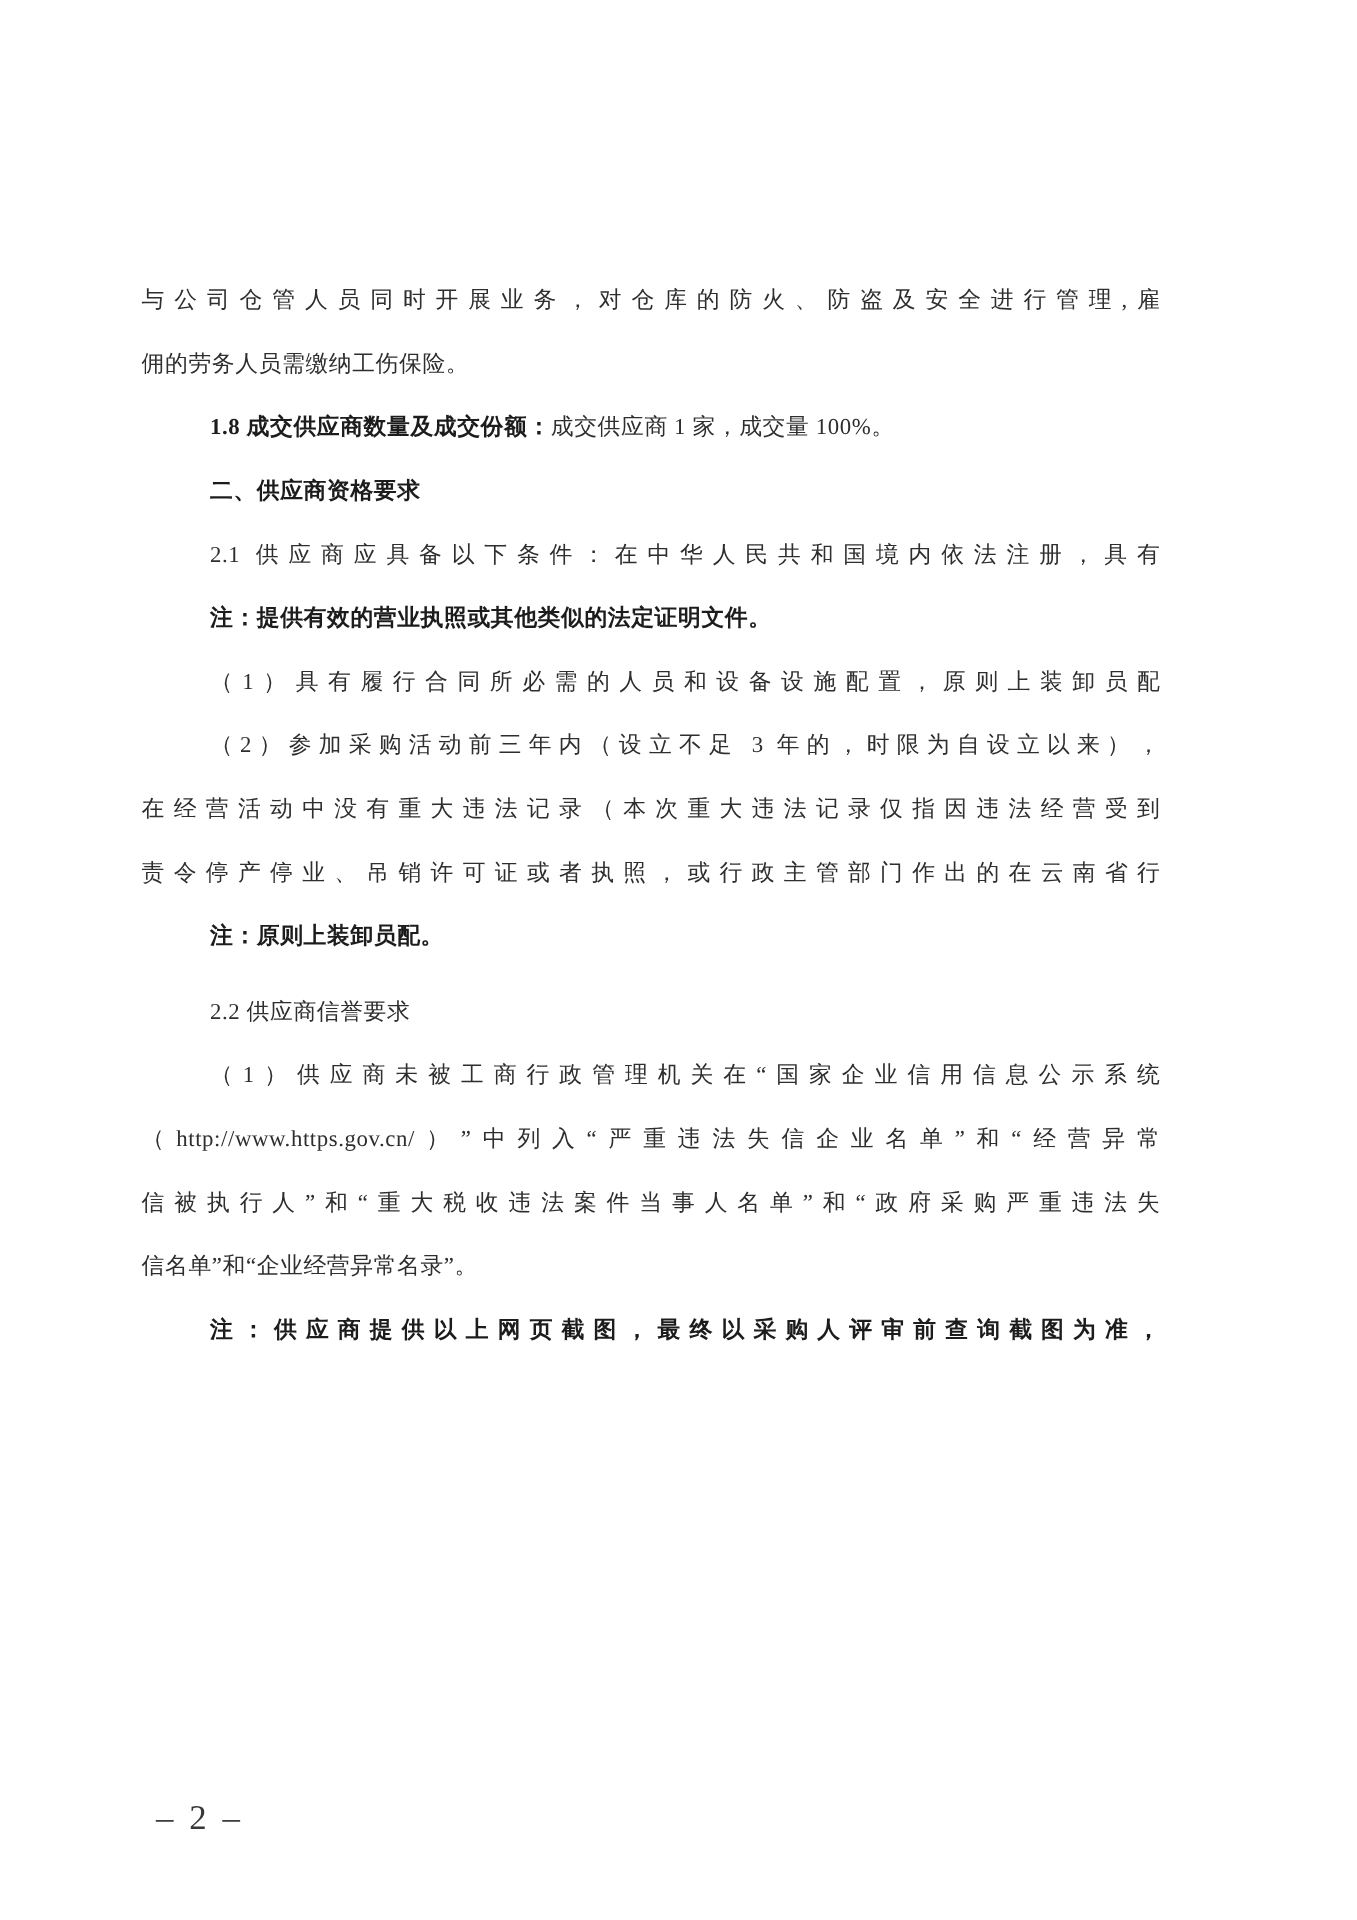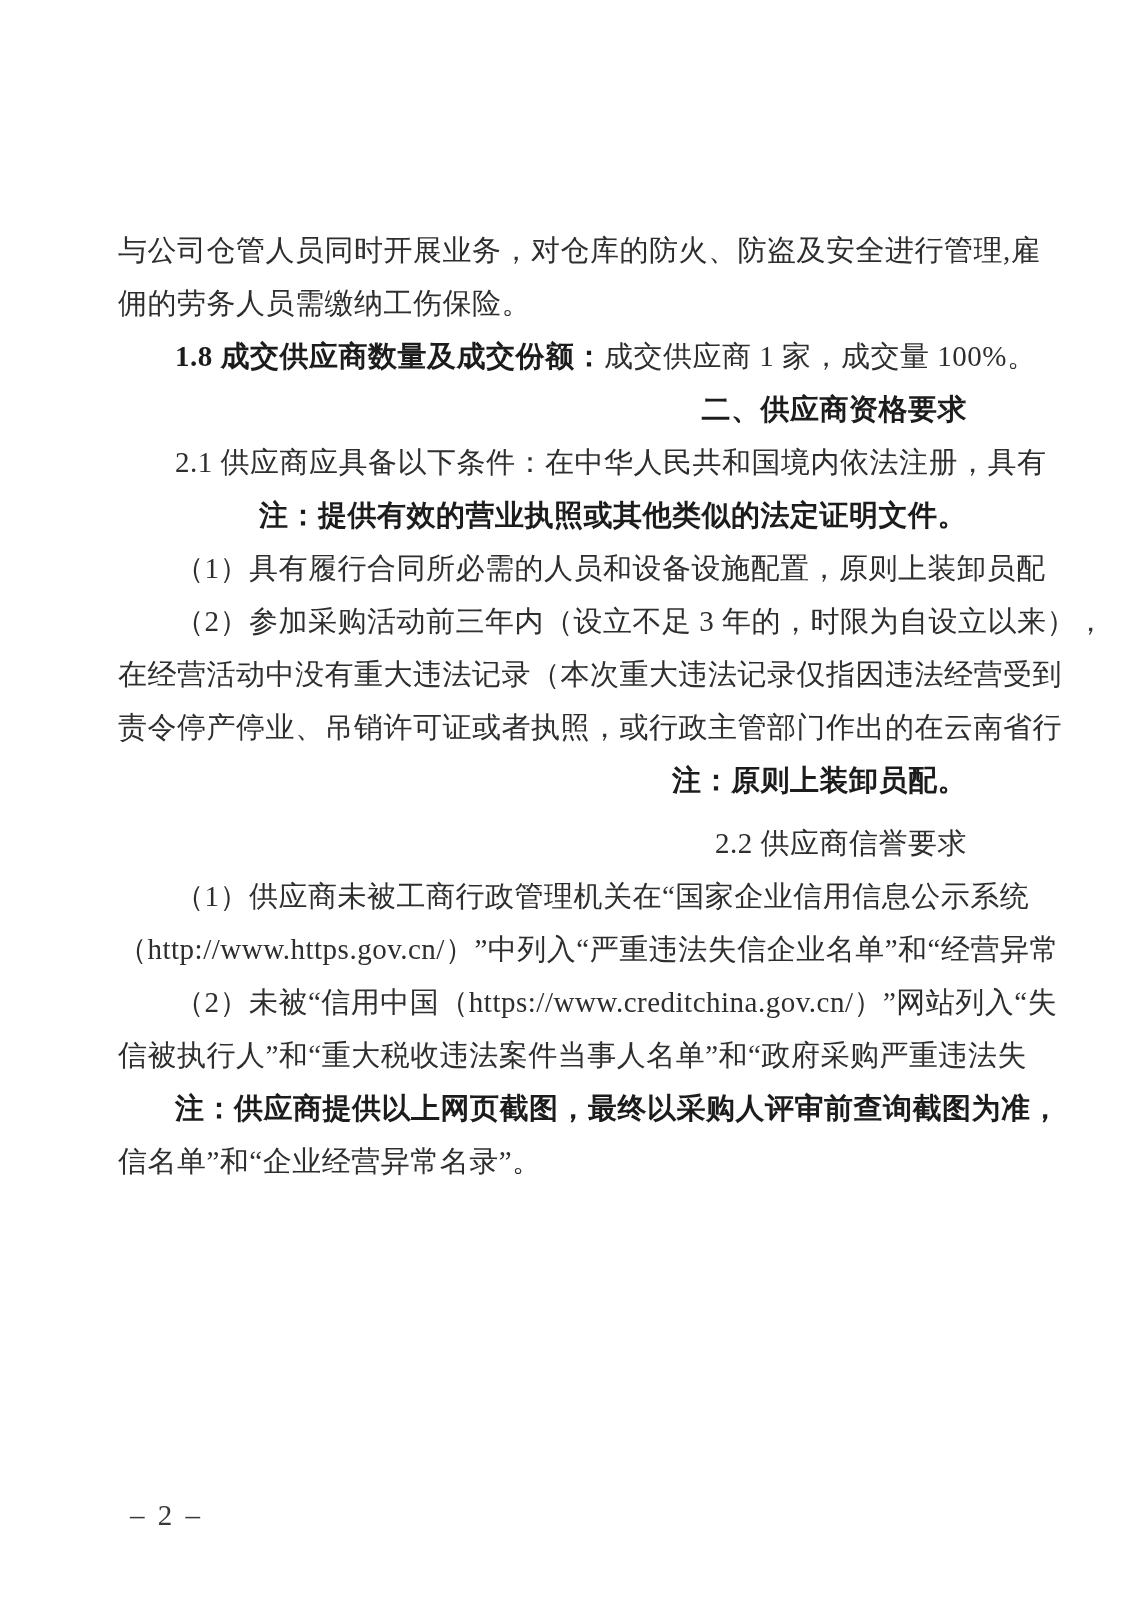--- a/index.html
+++ b/index.html
@@ -15,31 +15,31 @@
     width: 1131px;
     height: 1600px;
     background: #ffffff;
     overflow: hidden;
   }
   #doc-lines {
     position: absolute;
     left: 118px;
     top: 224px;
     width: 849px;
-    font-size: 29px;
+    font-size: 19px;
     color: #2e2e2e;
     letter-spacing: 0.5px;
   }
   .line {
     height: 53px;
     line-height: 53px;
     white-space: nowrap;
     overflow: visible;
   }
-  .ind { text-indent: 57px; text-align: right; }
+  .ind { text-indent: 57px; }
   .j {
     text-align: justify;
     text-align-last: justify;
     text-justify: inter-character;
   }
   .gap { margin-top: 10px; }
   .run { font-weight: normal; }
   .run.b { font-weight: bold; color: #1c1c1c; }
   #page-number {
     position: absolute;
@@ -65,19 +65,18 @@
       <div class="line j ind"><span class="run">2.1 供应商应具备以下条件：在中华人民共和国境内依法注册，具有</span></div>
       <div class="line ind"><span class="run b">注：提供有效的营业执照或其他类似的法定证明文件。</span></div>
       <div class="line j ind"><span class="run">（1）具有履行合同所必需的人员和设备设施配置，原则上装卸员配</span></div>
       <div class="line j ind"><span class="run">（2）参加采购活动前三年内（设立不足 3 年的，时限为自设立以来），</span></div>
       <div class="line j"><span class="run">在经营活动中没有重大违法记录（本次重大违法记录仅指因违法经营受到</span></div>
       <div class="line j"><span class="run">责令停产停业、吊销许可证或者执照，或行政主管部门作出的在云南省行</span></div>
       <div class="line ind"><span class="run b">注：原则上装卸员配。</span></div>
       <div class="line ind gap"><span class="run">2.2 供应商信誉要求</span></div>
       <div class="line j ind"><span class="run">（1）供应商未被工商行政管理机关在“国家企业信用信息公示系统</span></div>
       <div class="line j"><span class="run">（http://www.https.gov.cn/）”中列入“严重违法失信企业名单”和“经营异常</span></div>
-      <div class="line j ind"><span class="run">（2）未被“信用中国（https://www.creditchina.gov.cn/）”网站列入“失</span></div>
       <div class="line j"><span class="run">信被执行人”和“重大税收违法案件当事人名单”和“政府采购严重违法失</span></div>
+      <div class="line"><span class="run">信名单”和“企业经营异常名录”。</span></div>
       <div class="line j ind"><span class="run b">注：供应商提供以上网页截图，最终以采购人评审前查询截图为准，</span></div>
-      <div class="line"><span class="run">信名单”和“企业经营异常名录”。</span></div>
     </div>
   <div id="page-number">– 2 –</div>
 </div>
 
 </body></html>

